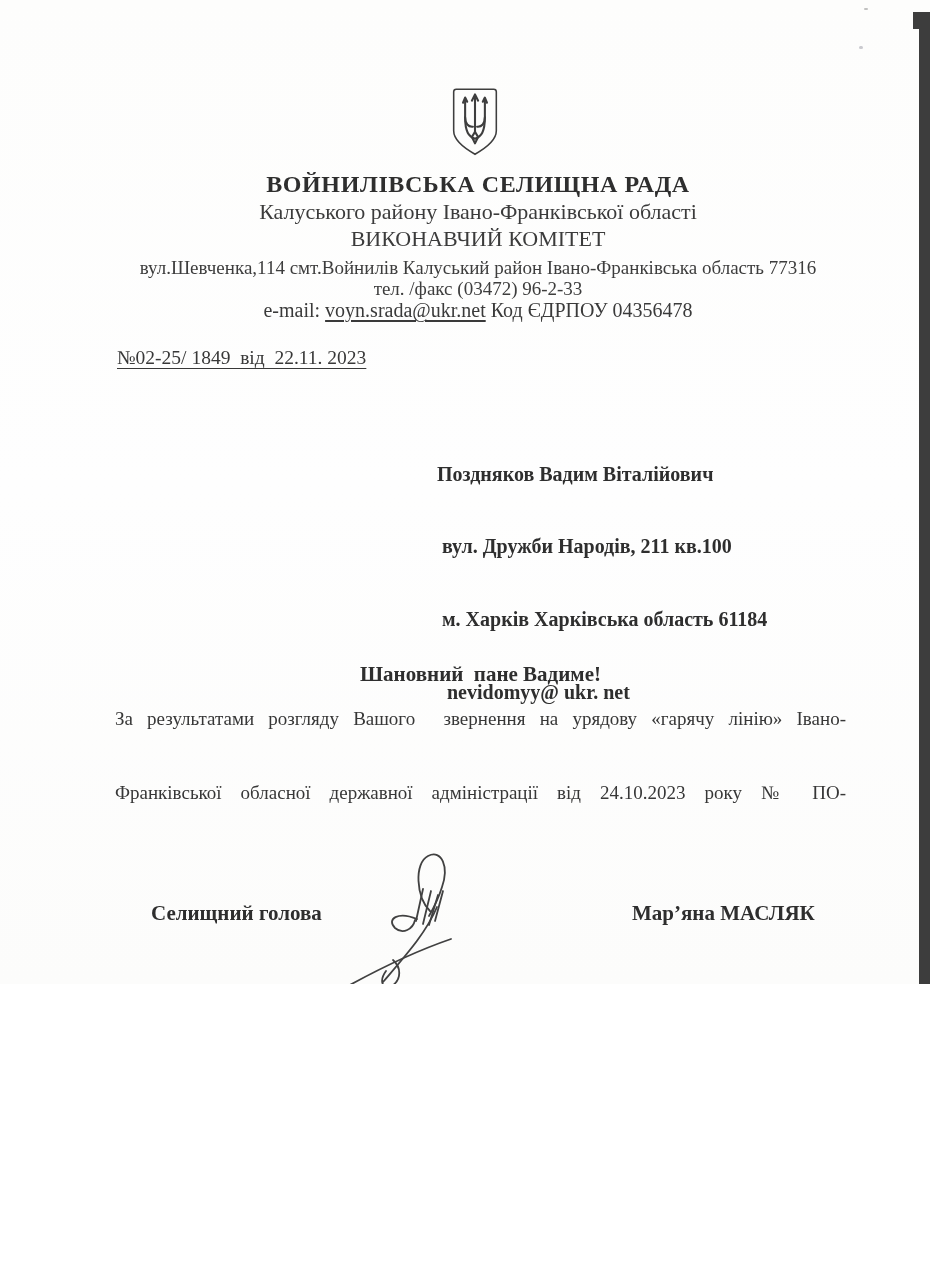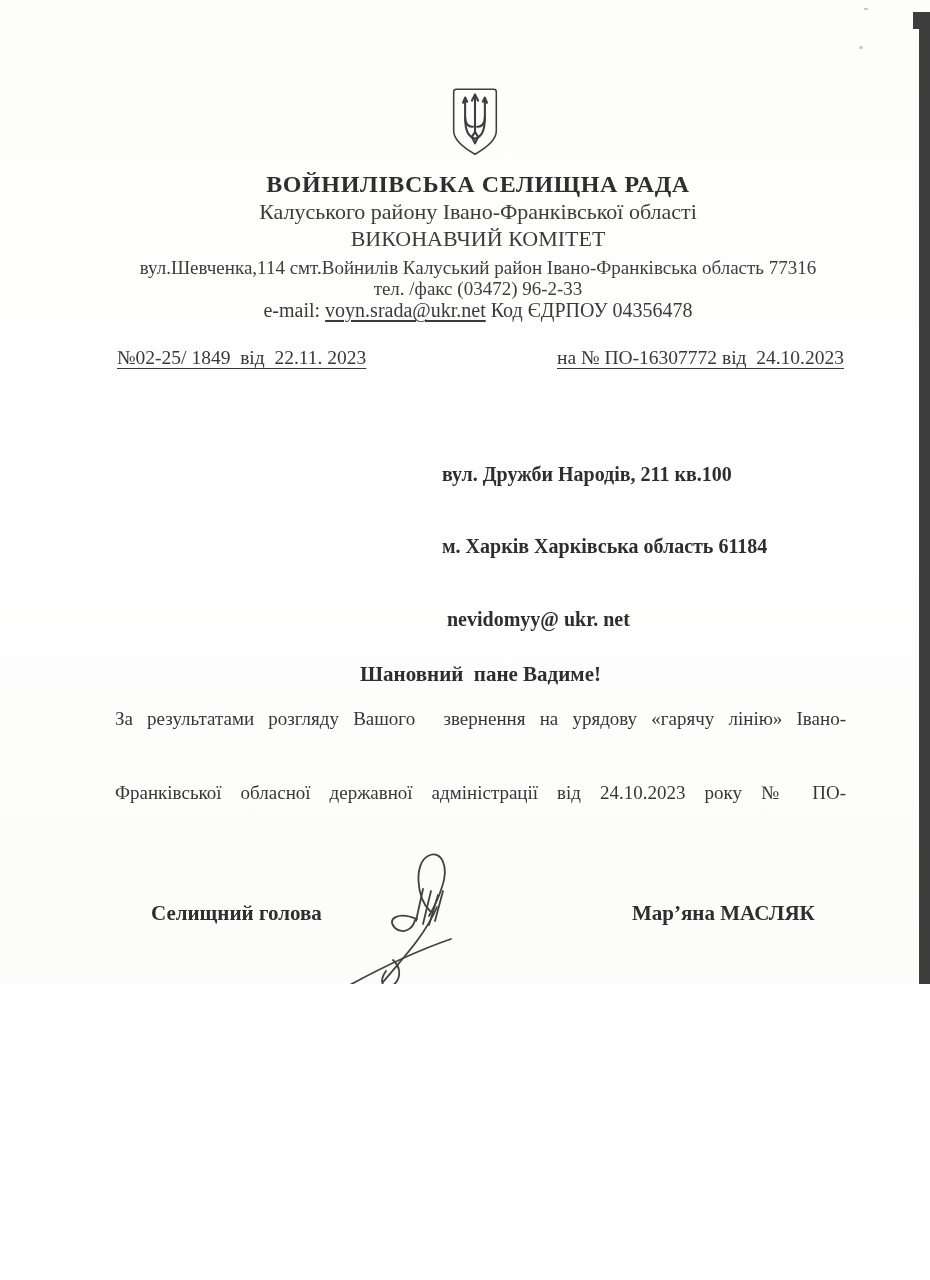--- a/index.html
+++ b/index.html
@@ -75,23 +75,23 @@
   </svg>
 
   <div class="abs ctr org-name bold">ВОЙНИЛІВСЬКА СЕЛИЩНА РАДА</div>
   <div class="abs ctr org-region">Калуського району Івано-Франківської області</div>
   <div class="abs ctr org-unit">ВИКОНАВЧИЙ КОМІТЕТ</div>
   <div class="abs ctr org-addr">вул.Шевченка,114 смт.Войнилів Калуський район Івано-Франківська область 77316</div>
   <div class="abs ctr org-phone">тел. /факс (03472) 96-2-33</div>
   <div class="abs ctr org-email"><span>e-mail: </span><span class="u">voyn.srada@ukr.net</span><span> Код ЄДРПОУ 04356478</span></div>
 
   <div class="abs ref ref-out">№02-25/ 1849  від  22.11. 2023</div>
-  <div class="abs ref ref-in">на № ПО-16307772 від  24.10.2023</div>
 
   <div class="abs recipient">
+    <div>Поздняков Вадим Віталійович</div>
     <div> вул. Дружби Народів, 211 кв.100</div>
     <div> м. Харків Харківська область 61184</div>
     <div>  nevidomyy@ ukr. net</div>
   </div>
 
   <div class="abs salutation">Шановний  пане Вадиме!</div>
 
   <div class="abs body-text">
     <div class="jline">За результатами розгляду Вашого  звернення на урядову «гарячу лінію» Івано-</div>
     <div class="jline">Франківської обласної державної адміністрації від 24.10.2023 року № ПО-</div>

